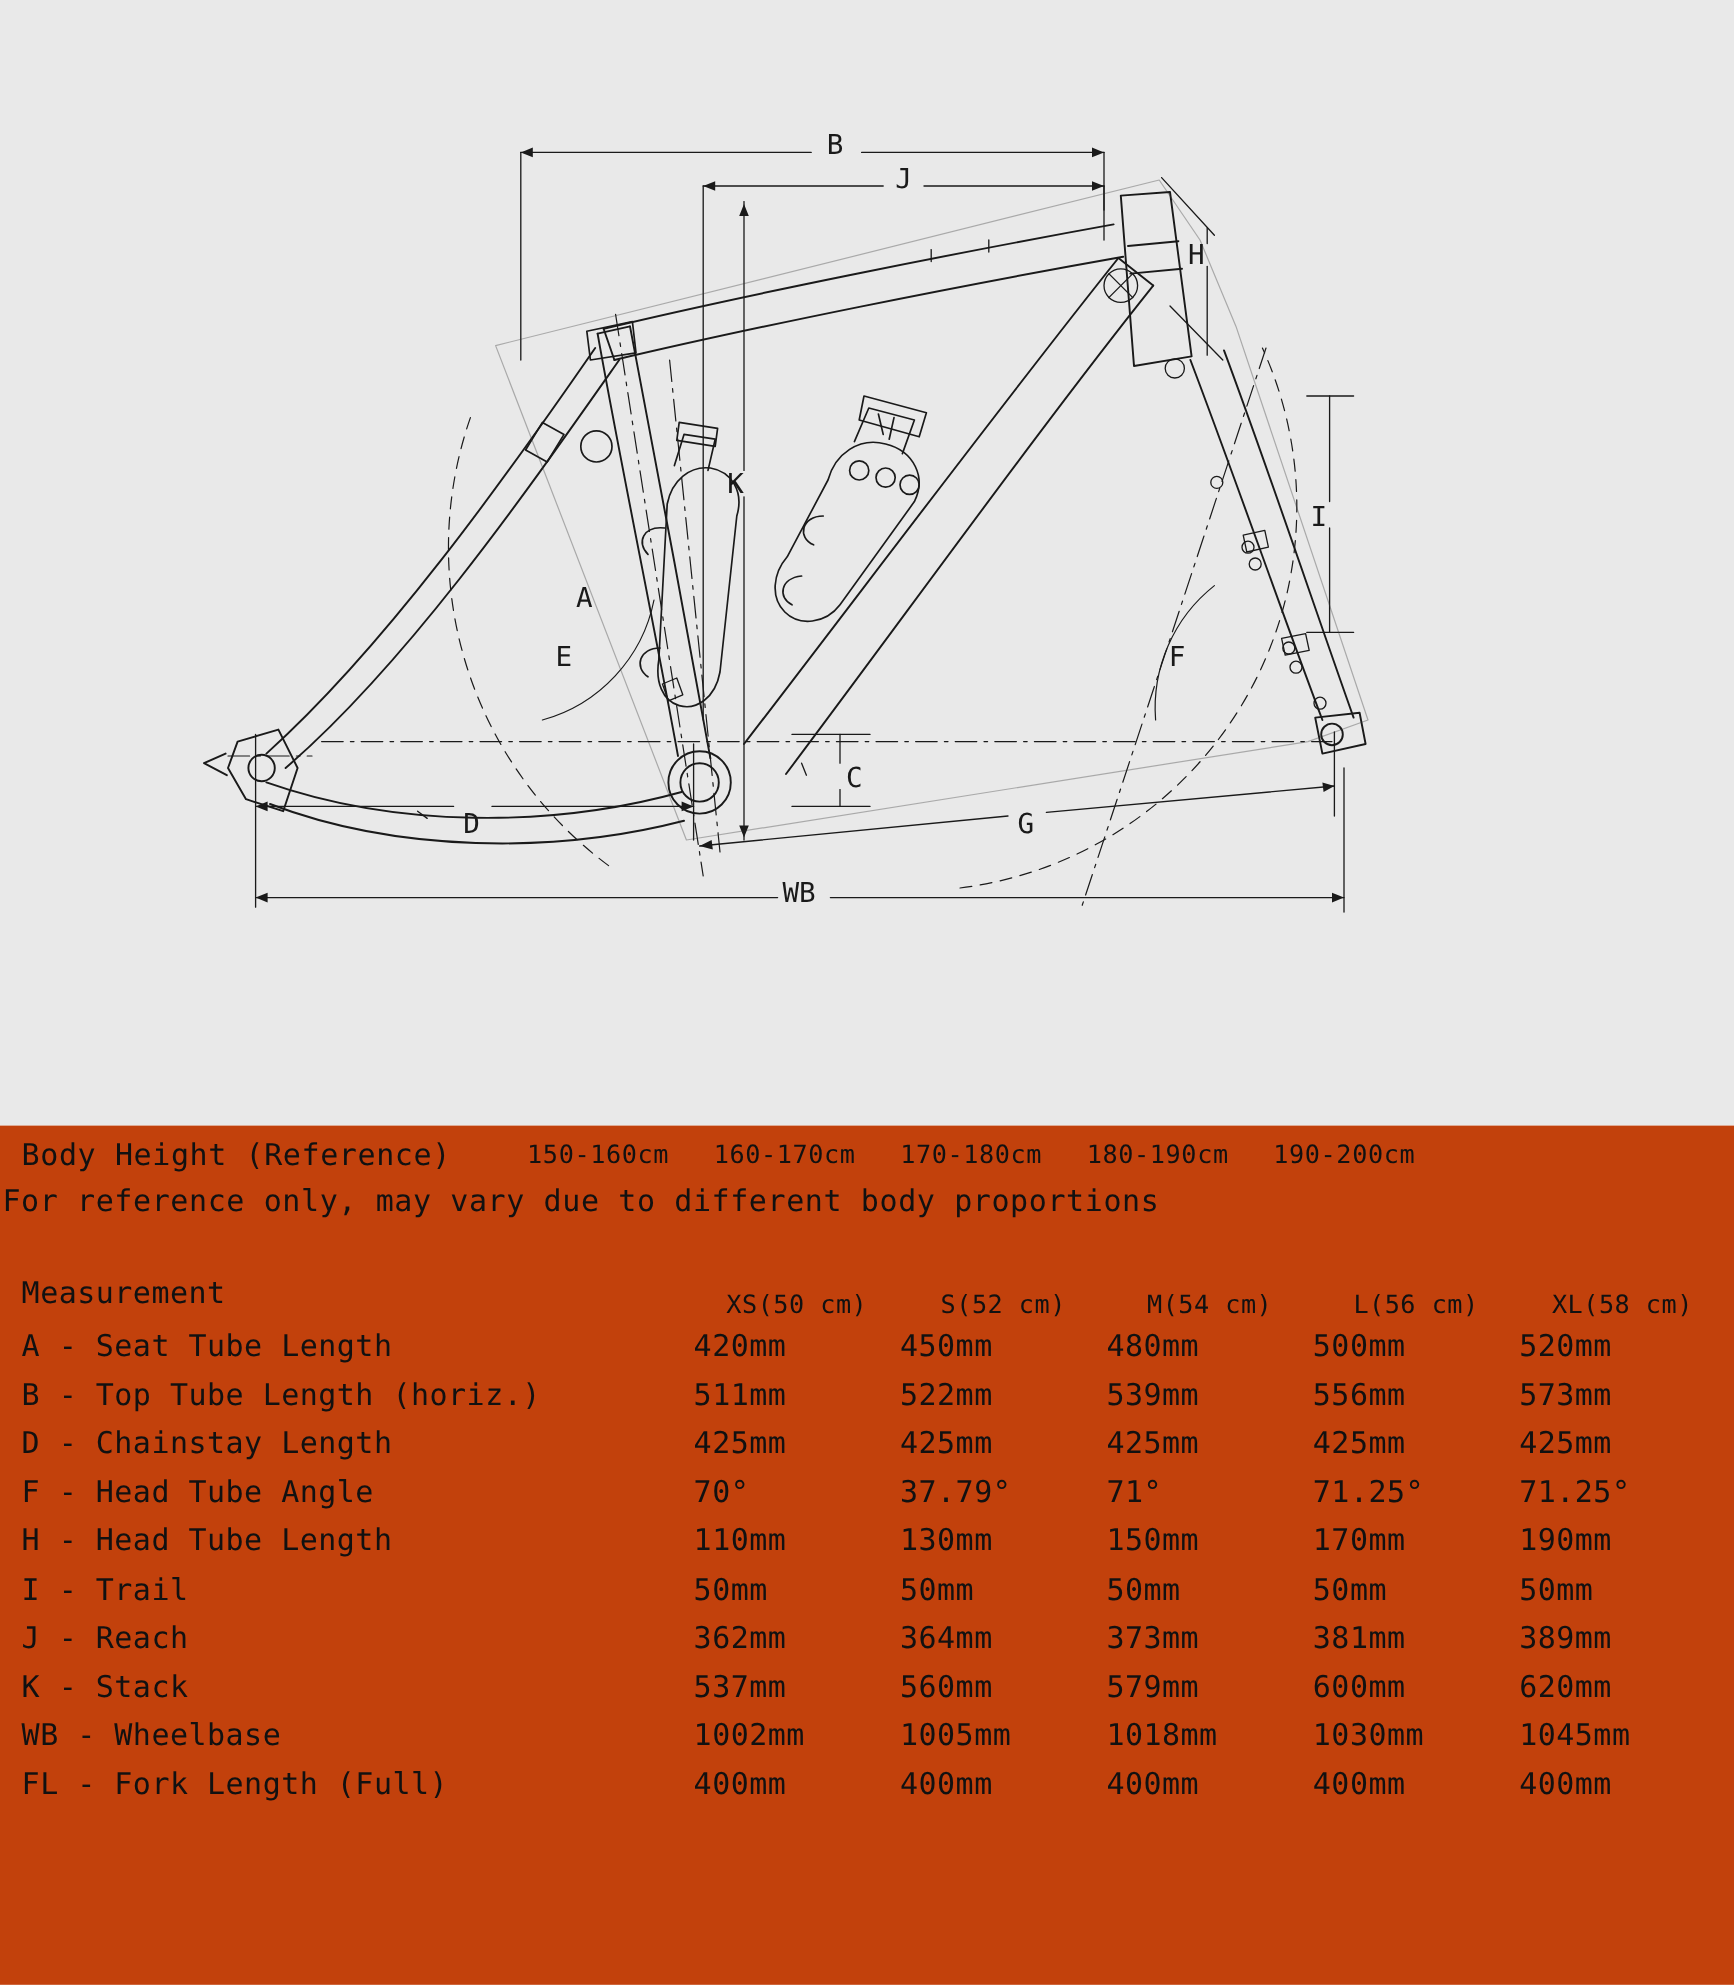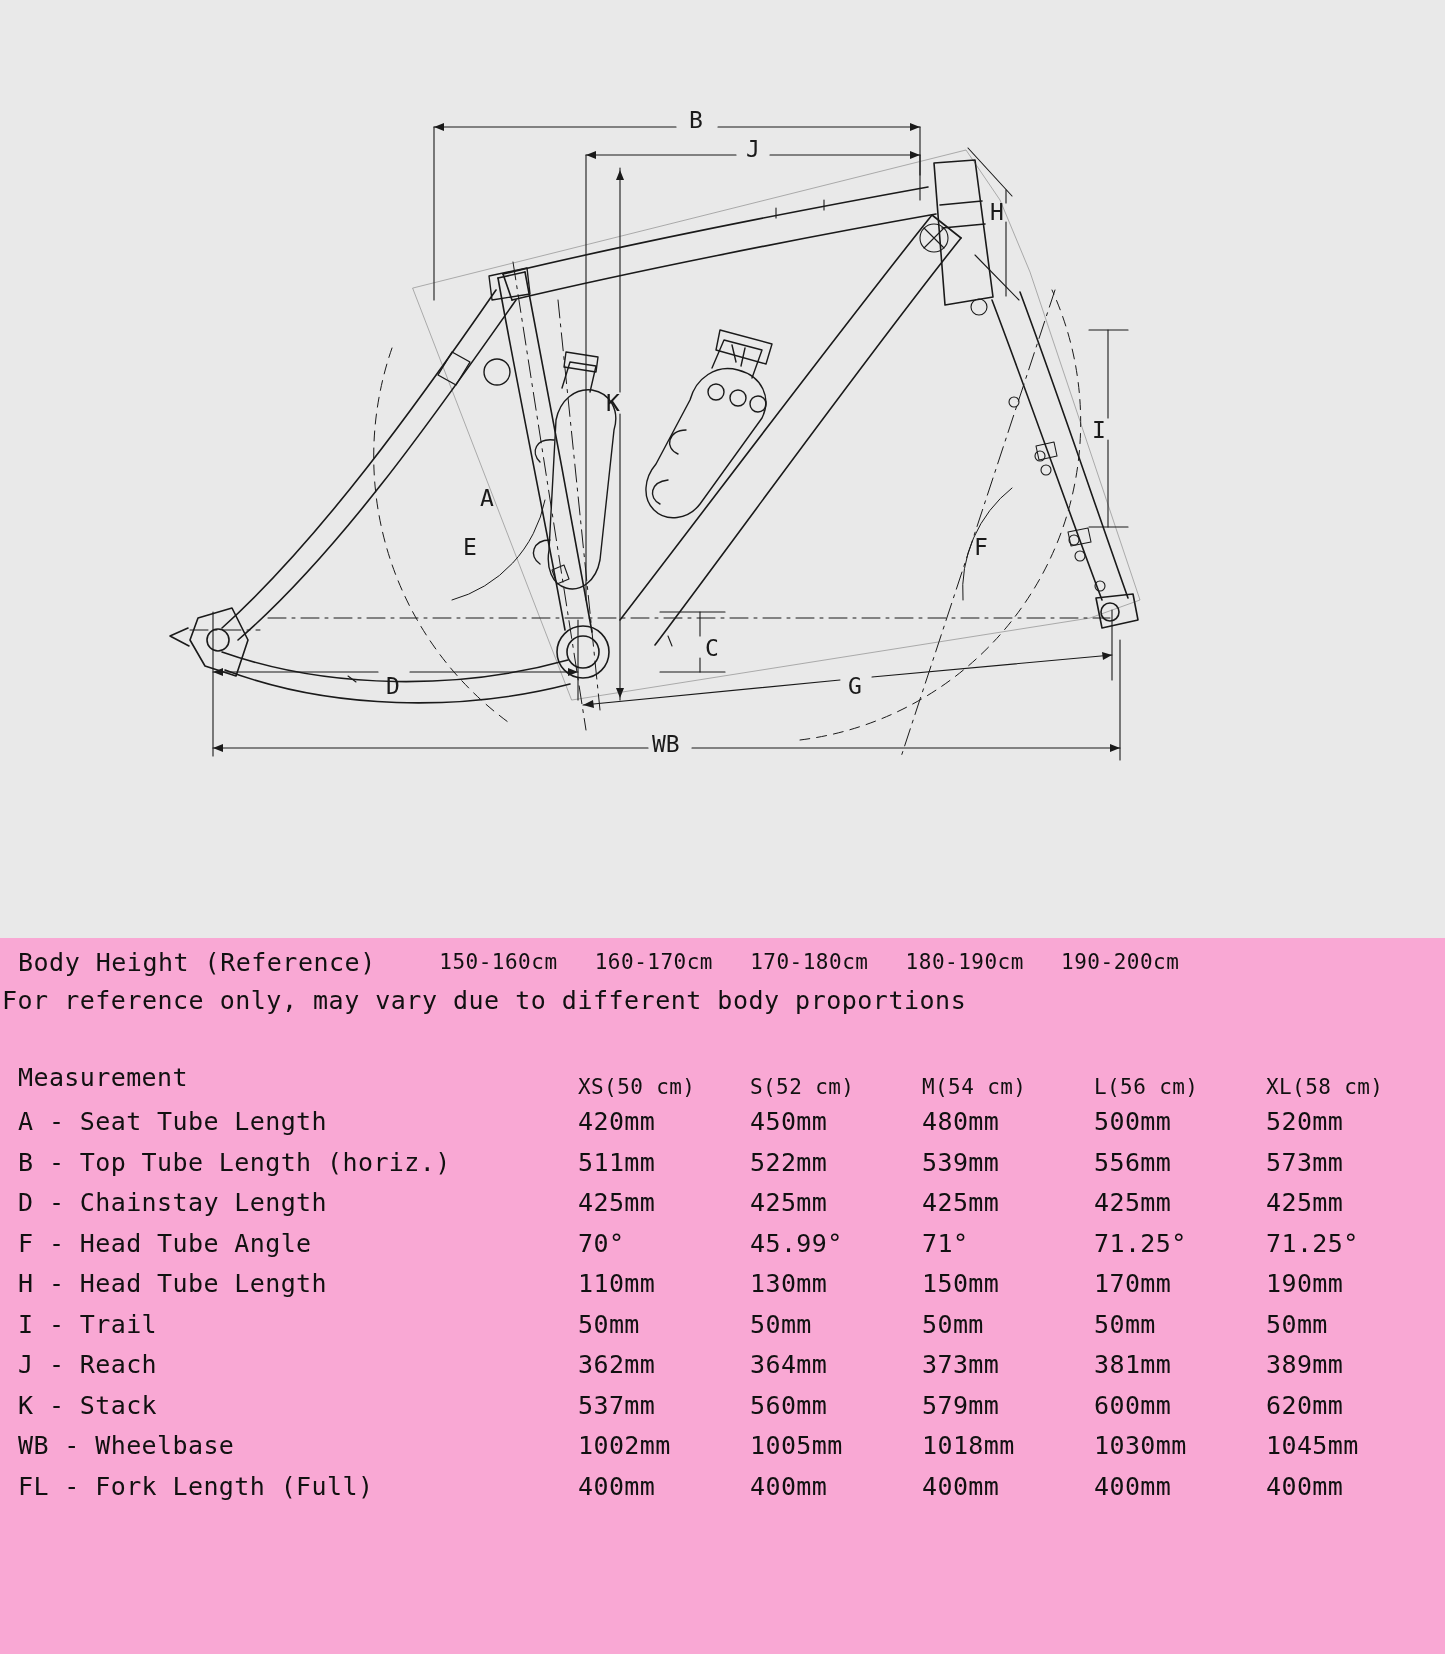--- a/index.html
+++ b/index.html
@@ -37,21 +37,21 @@
     height: 938px;
   }
 
   
   .spec-area {
     position: absolute;
     left: 0;
     top: 938px;
     width: 1445px;
     height: 716px;
-    background: #f9a8d4;
+    background: #c2410c;
   }
 
   .body-height-row {
     position: absolute;
     left: 18px;
     top: 10px;
     width: 1410px;
     font-size: 25px;
     letter-spacing: 0.5px;
     white-space: nowrap;
@@ -102,20 +102,21 @@
     margin-left: 20px;
   }
   table.geo th.size-hdr, table.geo td.size-cell {
     width: 172px;
   }
   table.geo th.size-hdr {
     font-size: 21px;
     vertical-align: bottom;
     height: 44px;
     line-height: 30px;
+    text-align: center;
   }
 </style>
 </head>
 <body>
 
 <div id="root">
 
   <div class="drawing-area">
     <svg class="drawing-svg" viewBox="0 0 1445 938">
       <g fill="none" stroke="#1a1a1a" stroke-width="1.2" stroke-linejoin="round" stroke-linecap="round">
@@ -377,21 +378,21 @@
           <td class="col-measurement">D - Chainstay Length</td>
           <td class="size-cell">425mm</td>
           <td class="size-cell">425mm</td>
           <td class="size-cell">425mm</td>
           <td class="size-cell">425mm</td>
           <td class="size-cell">425mm</td>
         </tr>
         <tr>
           <td class="col-measurement">F - Head Tube Angle</td>
           <td class="size-cell">70°</td>
-          <td class="size-cell">45.99°</td>
+          <td class="size-cell">37.79°</td>
           <td class="size-cell">71°</td>
           <td class="size-cell">71.25°</td>
           <td class="size-cell">71.25°</td>
         </tr>
         <tr>
           <td class="col-measurement">H - Head Tube Length</td>
           <td class="size-cell">110mm</td>
           <td class="size-cell">130mm</td>
           <td class="size-cell">150mm</td>
           <td class="size-cell">170mm</td>

